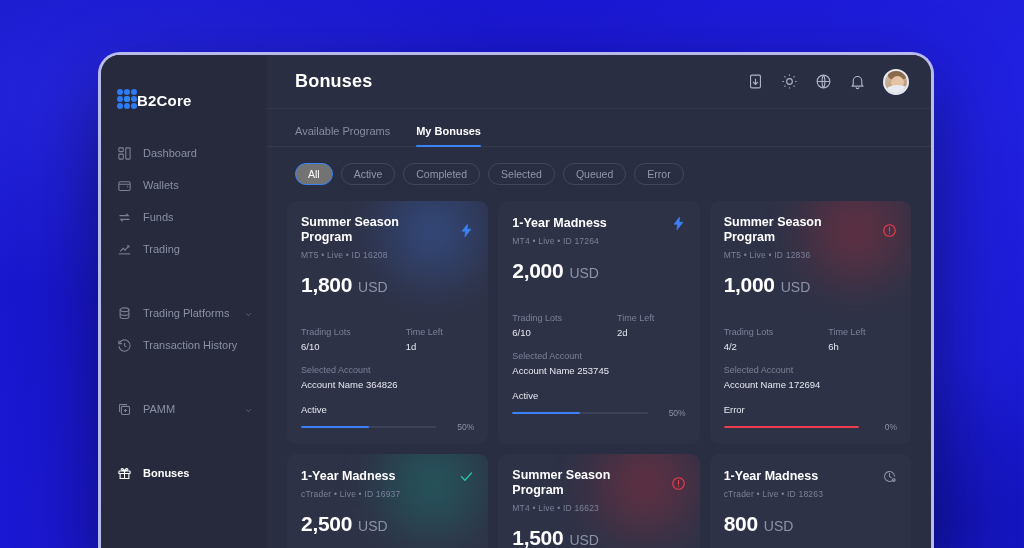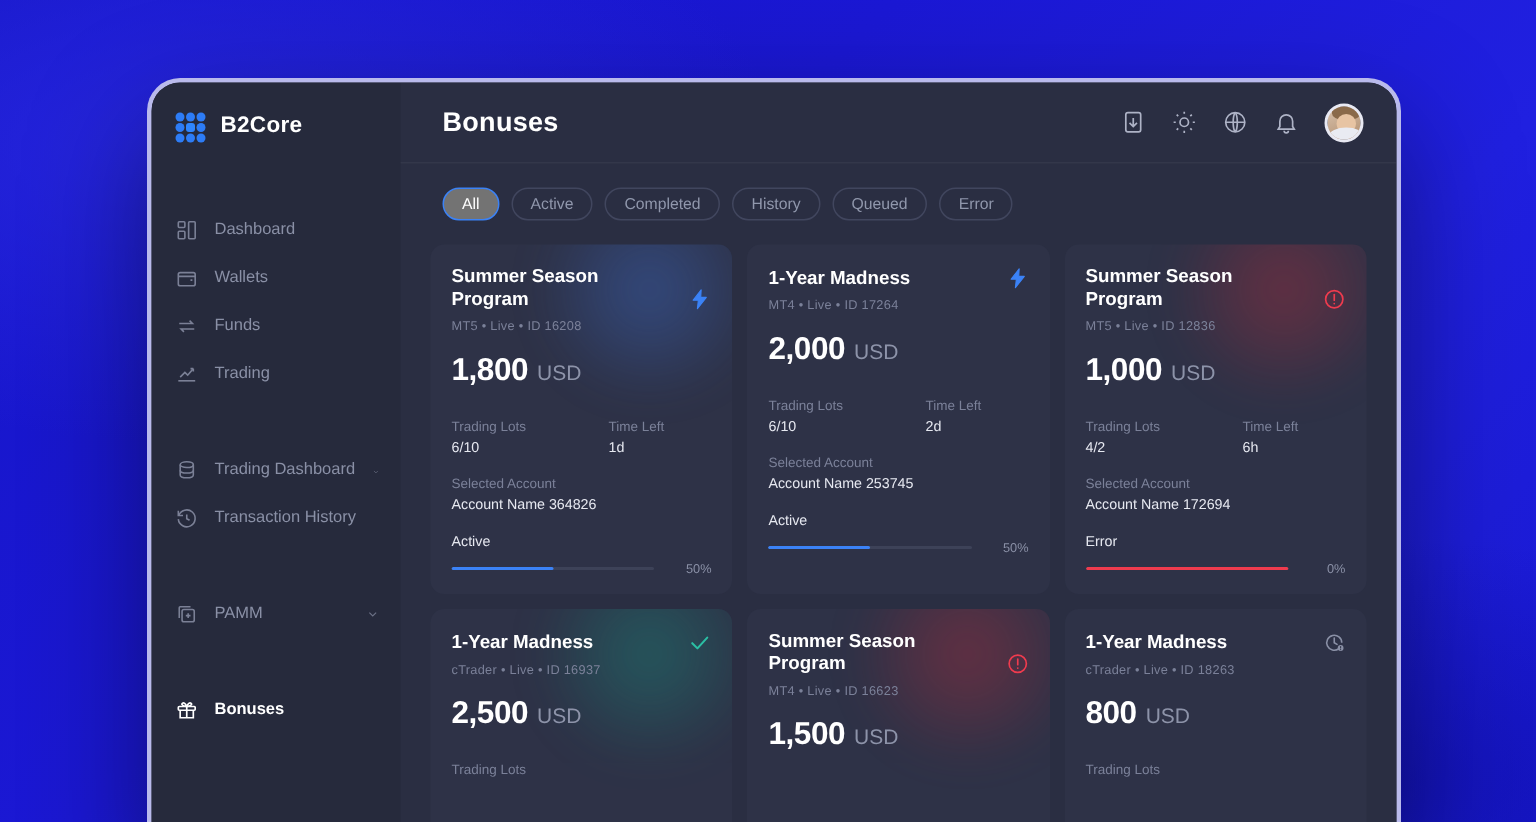--- a/index.html
+++ b/index.html
@@ -35,21 +35,21 @@
 
   
   .sidebar {
     width: 166px;
     background: #262a3c;
     flex-shrink: 0;
     padding-top: 12px;
     position: relative;
   }
   .brand {
-    display: flex; align-items: flex-start; gap: 10px;
+    display: flex; align-items: flex-end; 
     padding: 8px 0 0 16px; height: 42px;
   }
   .logo-grid {
     width: 20px; height: 20px;
     display: grid; grid-template-columns: repeat(3, 1fr); grid-template-rows: repeat(3, 1fr);
     gap: 1px;
   }
   .logo-grid i {
     background: #2d7cf6; border-radius: 50%;
     display: block; width: 100%; height: 100%;
@@ -148,33 +148,33 @@
     content: ""; position: absolute; right: -30px; top: -40px;
     width: 170px; height: 140px; border-radius: 50%;
     opacity: .55; pointer-events: none;
     filter: blur(14px);
   }
   .card.accent-blue::before  { background: radial-gradient(circle, rgba(60,110,210,.75) 0%, rgba(60,110,210,0) 70%); }
   .card.accent-red::before   { background: radial-gradient(circle, rgba(185,45,60,.75) 0%, rgba(185,45,60,0) 70%); }
   .card.accent-green::before { background: radial-gradient(circle, rgba(25,140,125,.8) 0%, rgba(25,140,125,0) 70%); }
   .card.accent-none::before  { background: none; }
 
-  .card-head { display: flex; align-items: flex-end; gap: 26px; position: relative; z-index: 2; }
+  .card-head { display: flex; align-items: center; gap: 26px; position: relative; z-index: 2; }
   .card-title { color: #fff; font-size: 12.5px; font-weight: bold; line-height: 1.2; flex: 1; }
   .card-badge { width: 15px; height: 15px; flex-shrink: 0; margin-top: 1px; }
   .card-badge svg { width: 15px; height: 15px; display: block; }
   .card-meta {
     color: #7b melhor; color: #7b8199; font-size: 8.5px; margin-top: 5px;
     letter-spacing: .2px; position: relative; z-index: 2;
   }
   .amount { margin-top: 13px; position: relative; z-index: 2; display: flex; align-items: baseline; gap: 6px; }
   .amount .val { color: #fff; font-size: 21px; font-weight: bold; letter-spacing: -.3px; }
   .amount .cur { color: #8d93a9; font-size: 14px; }
 
-  .stats { display: flex; margin-top: 20px; position: relative; z-index: 2; gap: 36px; }
+  .stats { display: flex; margin-top: 30px; position: relative; z-index: 2; gap: 36px; }
   .stat { flex: 1; min-width: 0; }
   .stat-label { color: #7b8199; font-size: 9px; }
   .stat-value { color: #e6e8f0; font-size: 9.5px; margin-top: 4px; }
 
   .account { margin-top: 13px; position: relative; z-index: 2; }
   .account .stat-label { font-size: 9px; }
   .account .stat-value { font-size: 9.5px; margin-top: 4px; }
 
   .status-wrap { margin-top: 14px; position: relative; z-index: 2; }
   .status-text { font-size: 9.5px; color: #e6e8f0; }
@@ -247,21 +247,21 @@
         </div>
         <div class="nav-spacer"></div>
         <div class="nav-item">
           <span class="ico">
             <svg viewBox="0 0 24 24" fill="none" stroke="currentColor" stroke-width="1.7">
               <ellipse cx="12" cy="6" rx="7" ry="3"></ellipse>
               <path d="M5 6v6c0 1.7 3.1 3 7 3s7-1.3 7-3V6"></path>
               <path d="M5 12v5c0 1.7 3.1 3 7 3s7-1.3 7-3v-5"></path>
             </svg>
           </span>
-          <span class="label">Trading Dashboard</span>
+          <span class="label">Trading Platforms</span>
           <span class="chev"><svg viewBox="0 0 24 24" fill="none" stroke="currentColor" stroke-width="2">
               <path d="M6 9l6 6 6-6"></path>
             </svg></span>
         </div>
         <div class="nav-item">
           <span class="ico">
             <svg viewBox="0 0 24 24" fill="none" stroke="currentColor" stroke-width="1.7">
               <path d="M3.5 9A9 9 0 113 13"></path>
               <path d="M3 4v5h5"></path>
               <path d="M12 8v4.5l3 1.7"></path>
@@ -328,25 +328,29 @@
           </svg>
         </span>
         <span class="avatar">
           <span class="hair"></span>
             <span class="face"></span>
             <span class="body"></span>
         </span>
       </div>
     </header>
 
+    <div class="tabs-row" id="tabs">
+        <div class="tab">Available Programs</div>
+        <div class="tab active">My Bonuses</div>
+      </div>
     <div class="chips" id="chips">
         <div class="chip active">All</div>
         <div class="chip">Active</div>
         <div class="chip">Completed</div>
-        <div class="chip">History</div>
+        <div class="chip">Selected</div>
         <div class="chip">Queued</div>
         <div class="chip">Error</div>
       </div>
 
     <div class="cards-scroll">
       <div class="cards" id="cards">
           <div class="card accent-blue">
             <div class="card-head">
               <div class="card-title">Summer Season Program</div>
               <span class="card-badge">

